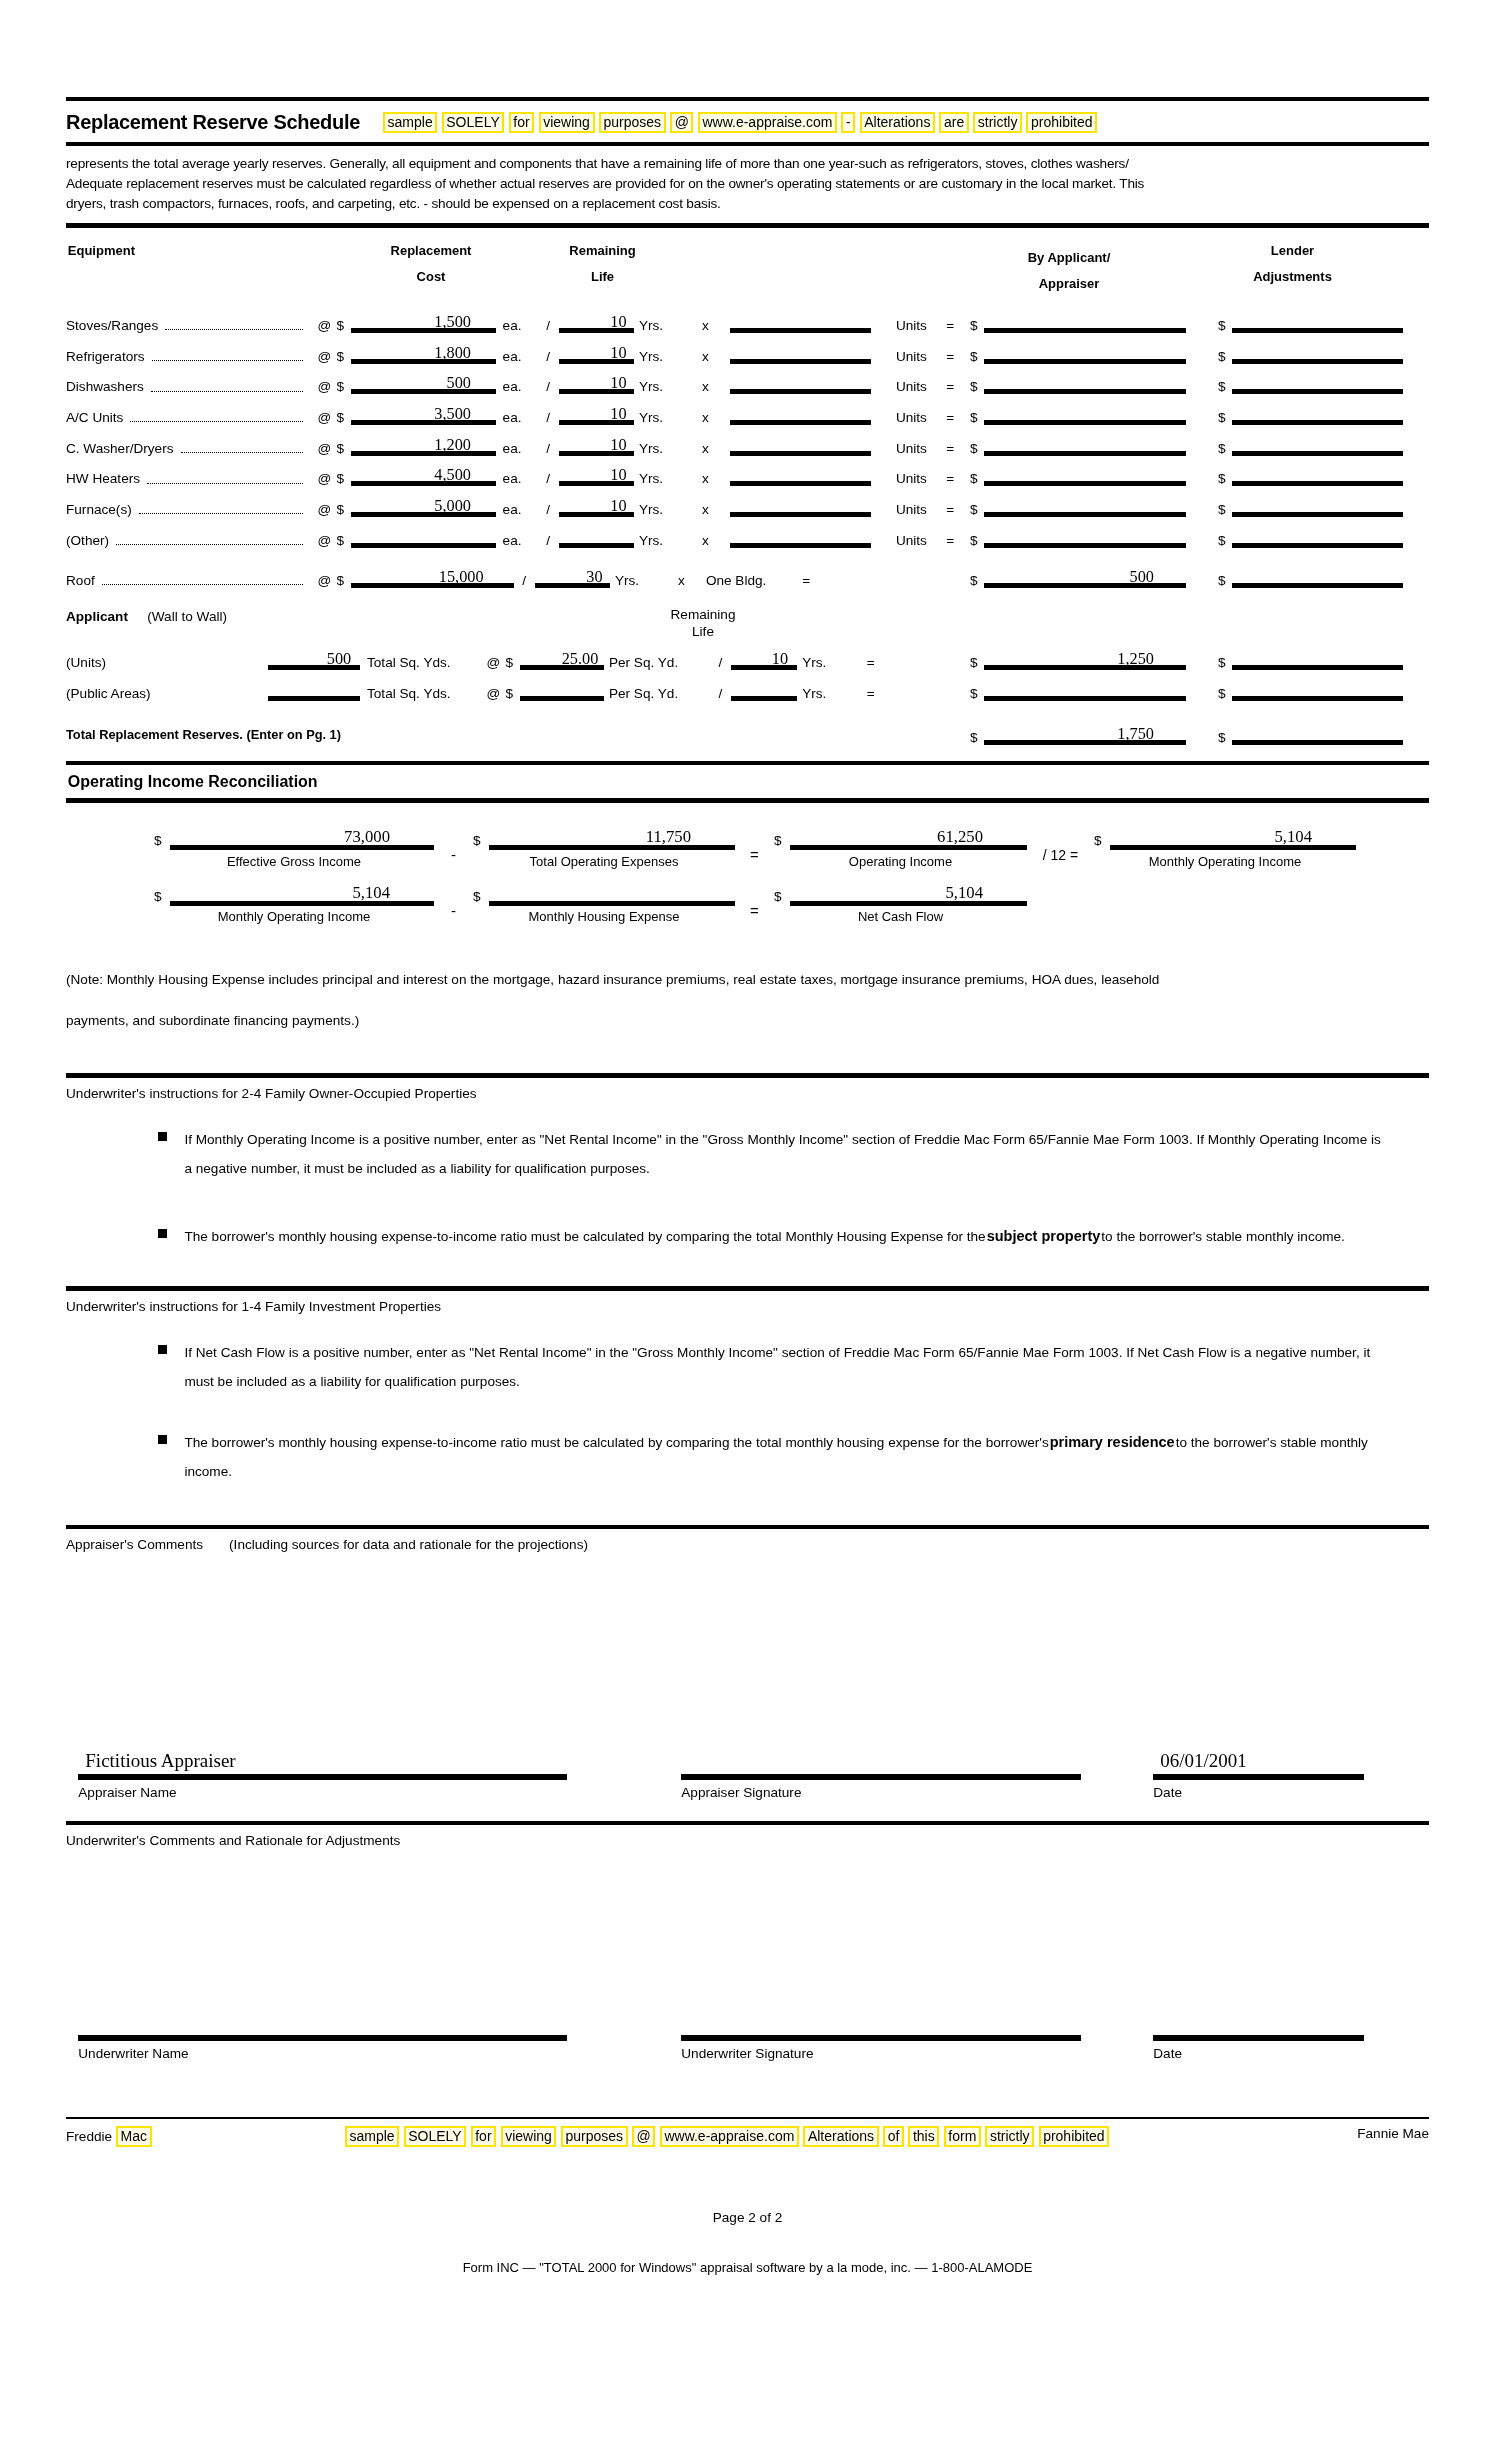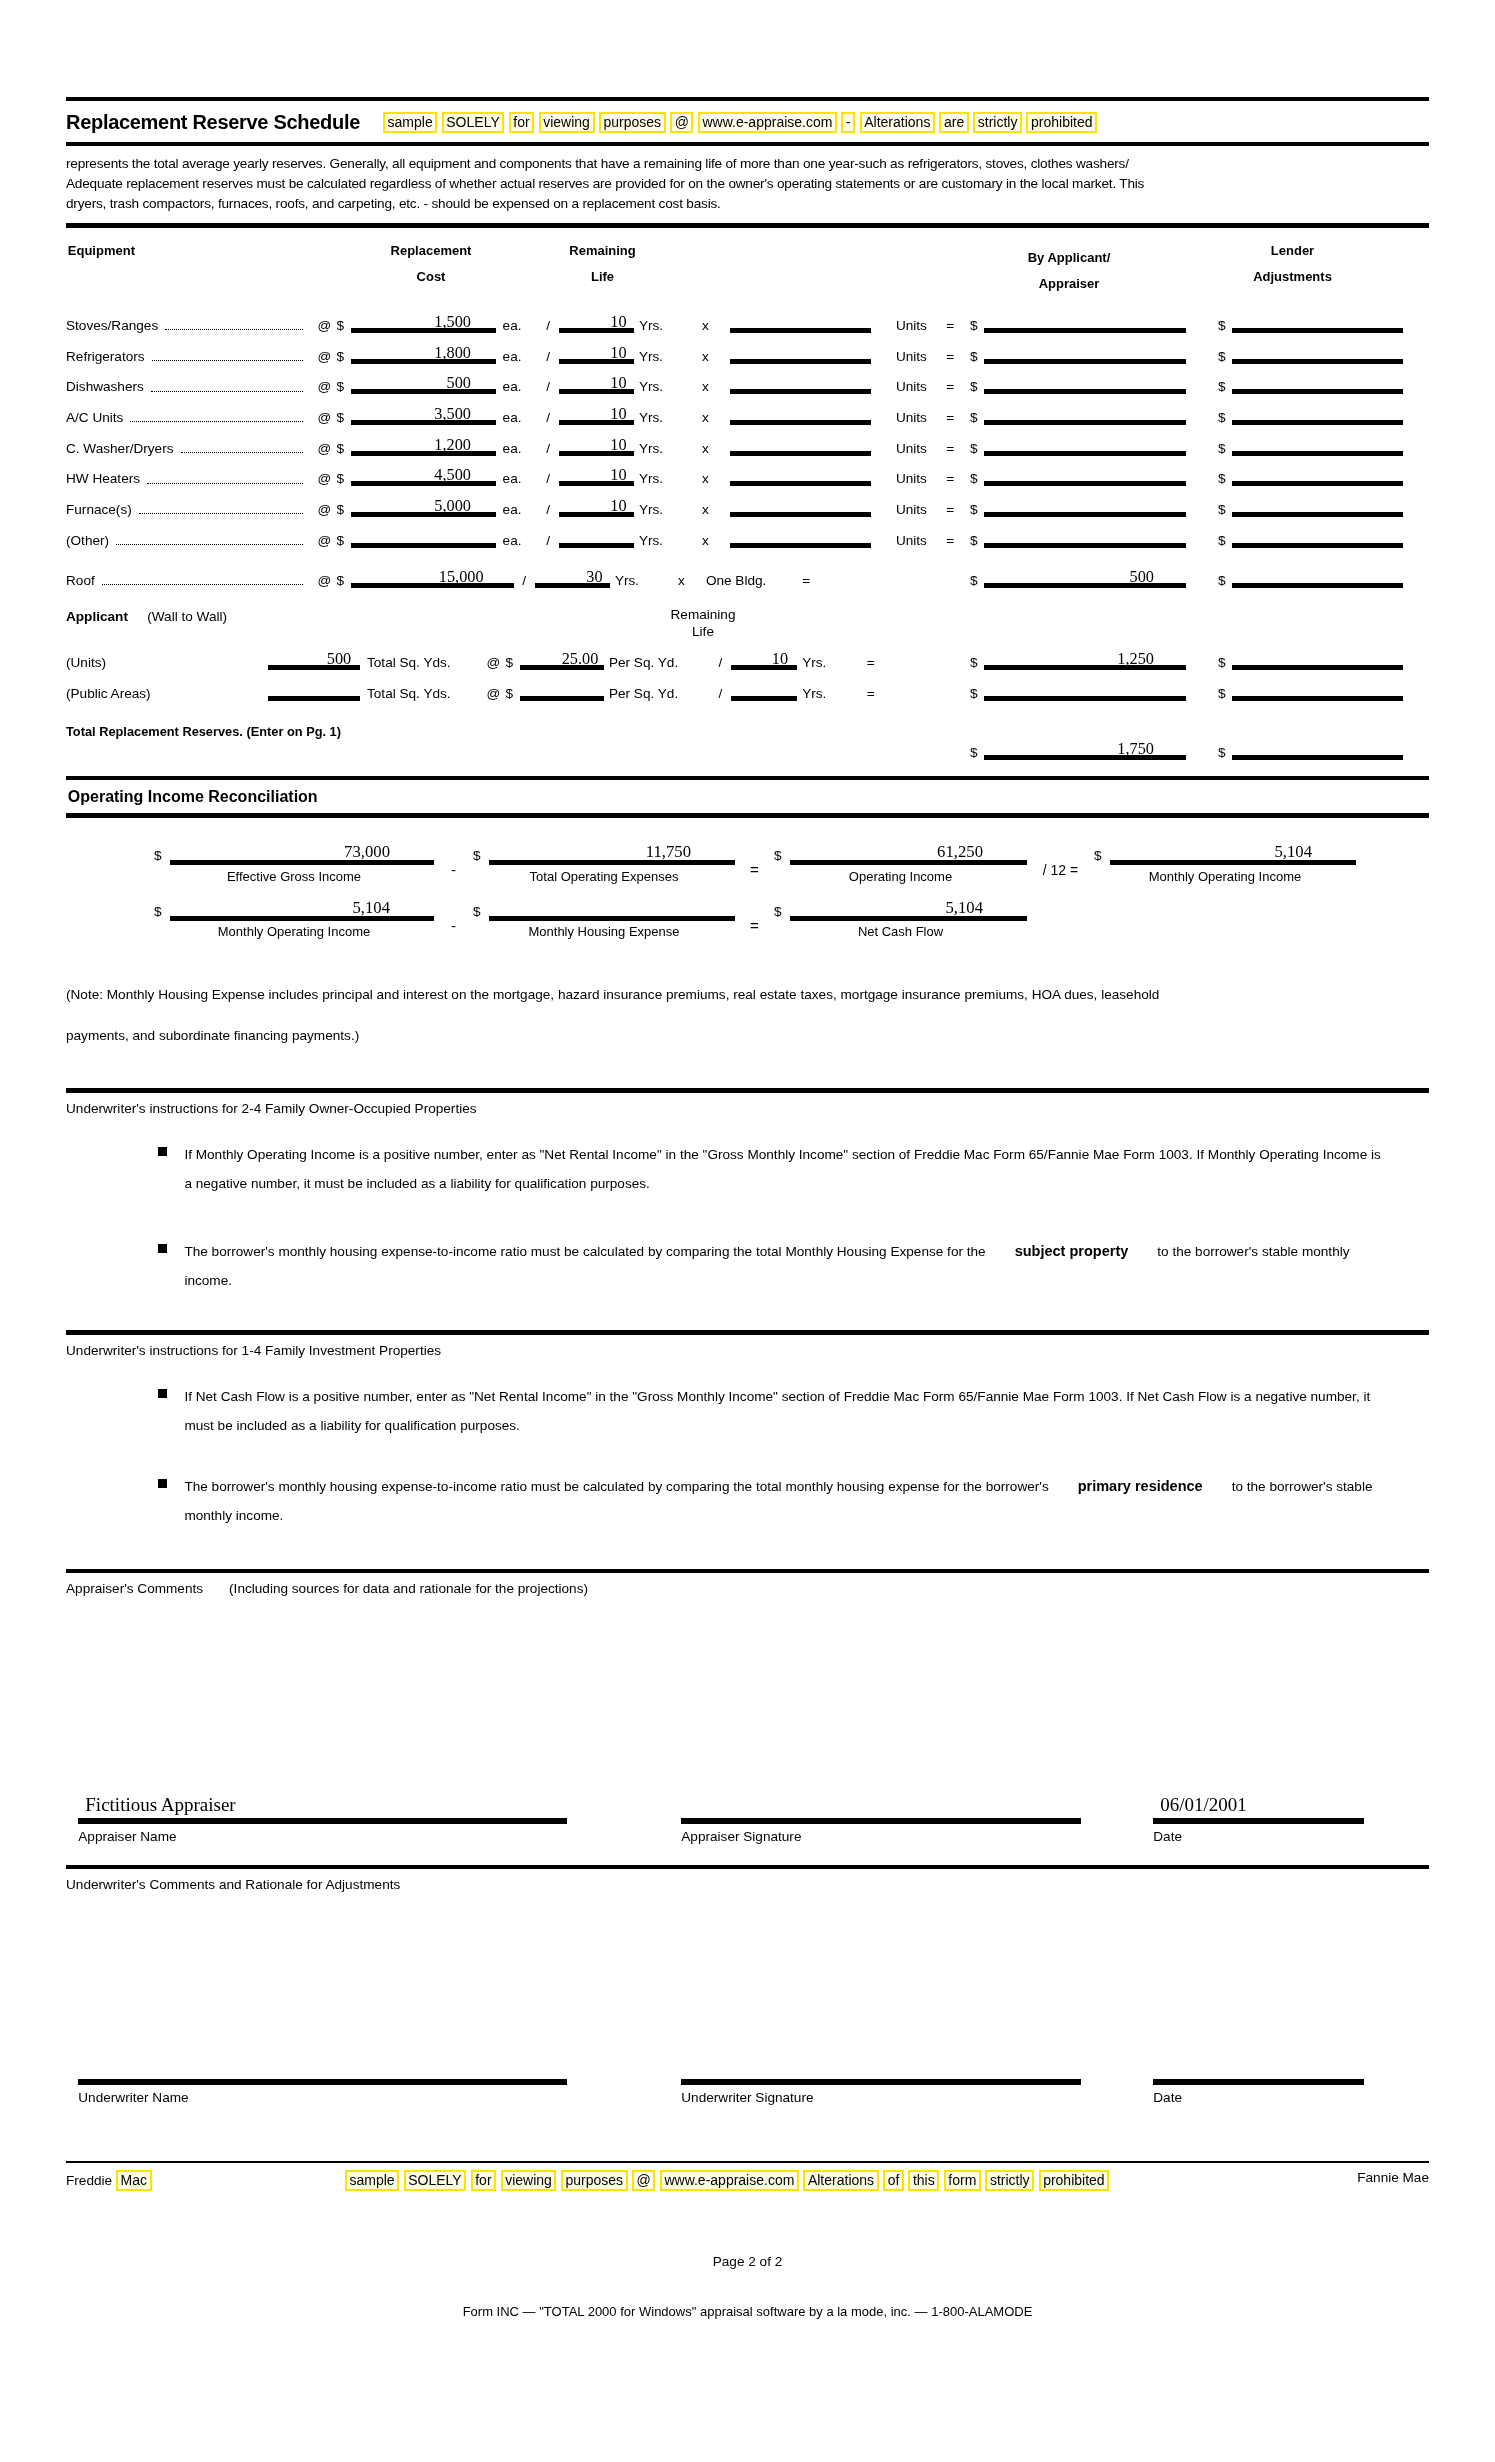--- a/index.html
+++ b/index.html
@@ -42,41 +42,41 @@
   .cphead{display:flex;align-items:baseline;margin-top:21px;position:relative;height:40px;}
   .cptitle{font-weight:bold;font-size:13.6px;}
   .cpsub{margin-left:19.3px;font-size:13.6px;}
   .remlife{position:absolute;left:580px;top:-1.8px;width:114px;text-align:center;font-size:13.6px;line-height:16.7px;}
   .cplbl{width:202px;}
   .qty{width:92px;padding-right:8.8px;margin-right:7px;}
   .tsq{width:114px;white-space:nowrap;} .psq{width:101px;margin-left:5.3px;white-space:nowrap;}
   .rate{width:84px;padding-right:5.3px;}
   .clife{width:66px;padding-right:8.8px;}
   .ceq{width:53px;text-align:center;}
-  .tot-row{margin-top:23px;align-items:flex-start;flex-direction:column;}
+  .tot-row{margin-top:23px;align-items:center;}
   .totlbl{font-weight:bold;font-size:12.8px;}
   
   .oir-title{font-size:16px;font-weight:bold;padding:8px 0 7px 1.8px;}
   .oir-row{display:flex;align-items:flex-end;margin-left:88px;font-size:13.6px;}
   .oir-item{display:flex;flex-direction:column;}
   .oir-val{display:flex;align-items:flex-end;}
   .oir-lab{text-align:center;font-size:13px;padding-top:3.5px;}
   .ofld{display:inline-block;border-bottom:5.3px solid #000;height:23px;box-sizing:border-box;
         font-family:"Liberation Serif",serif;font-size:16.7px;text-align:right;padding-right:44px;}
   .o1{width:264px;} .o2{width:246px;} .o3{width:237px;} .o4{width:246px;}
   .oop{width:39px;text-align:center;padding-bottom:5.3px;font-size:15px;}
   .oop12{width:67px;text-align:center;padding-bottom:5.3px;font-size:14px;white-space:nowrap;}
   .od{width:16px;padding-bottom:1.8px;}
   .note{margin-top:35px;font-size:13.6px;line-height:41px;width:1266px;}
   
   .uwhead{font-size:13.6px;padding-top:8px;}
   .bullet{display:flex;margin-left:92px;margin-top:24.6px;width:1231px;}
   .sq{width:8.8px;height:8.8px;background:#000;margin:7px 17.6px 0 0;flex:none;}
   .btext{font-size:13.6px;line-height:29px;}
-  .btext b{margin:0 29px;font-size:14.5px;}
+  .btext b{margin:0 1px;font-size:14.5px;}
   
   .cmhead{font-size:13.6px;padding-top:8px;display:flex;}
   .cmsub{margin-left:26px;}
   .sigrow{display:flex;align-items:flex-end;}
   .sigline{border-bottom:6.2px solid #000;height:30px;box-sizing:border-box;
            font-family:"Liberation Serif",serif;font-size:19px;padding-left:7px;}
   .s1{width:489px;margin-left:12.3px;} .s2{width:400px;margin-left:114px;} .s3{width:211px;margin-left:72px;}
   .siglabs{display:flex;font-size:13.6px;padding-top:4.4px;}
   .sl1{width:489px;margin-left:12.3px;} .sl2{width:400px;margin-left:114px;} .sl3{width:211px;margin-left:72px;}
   

